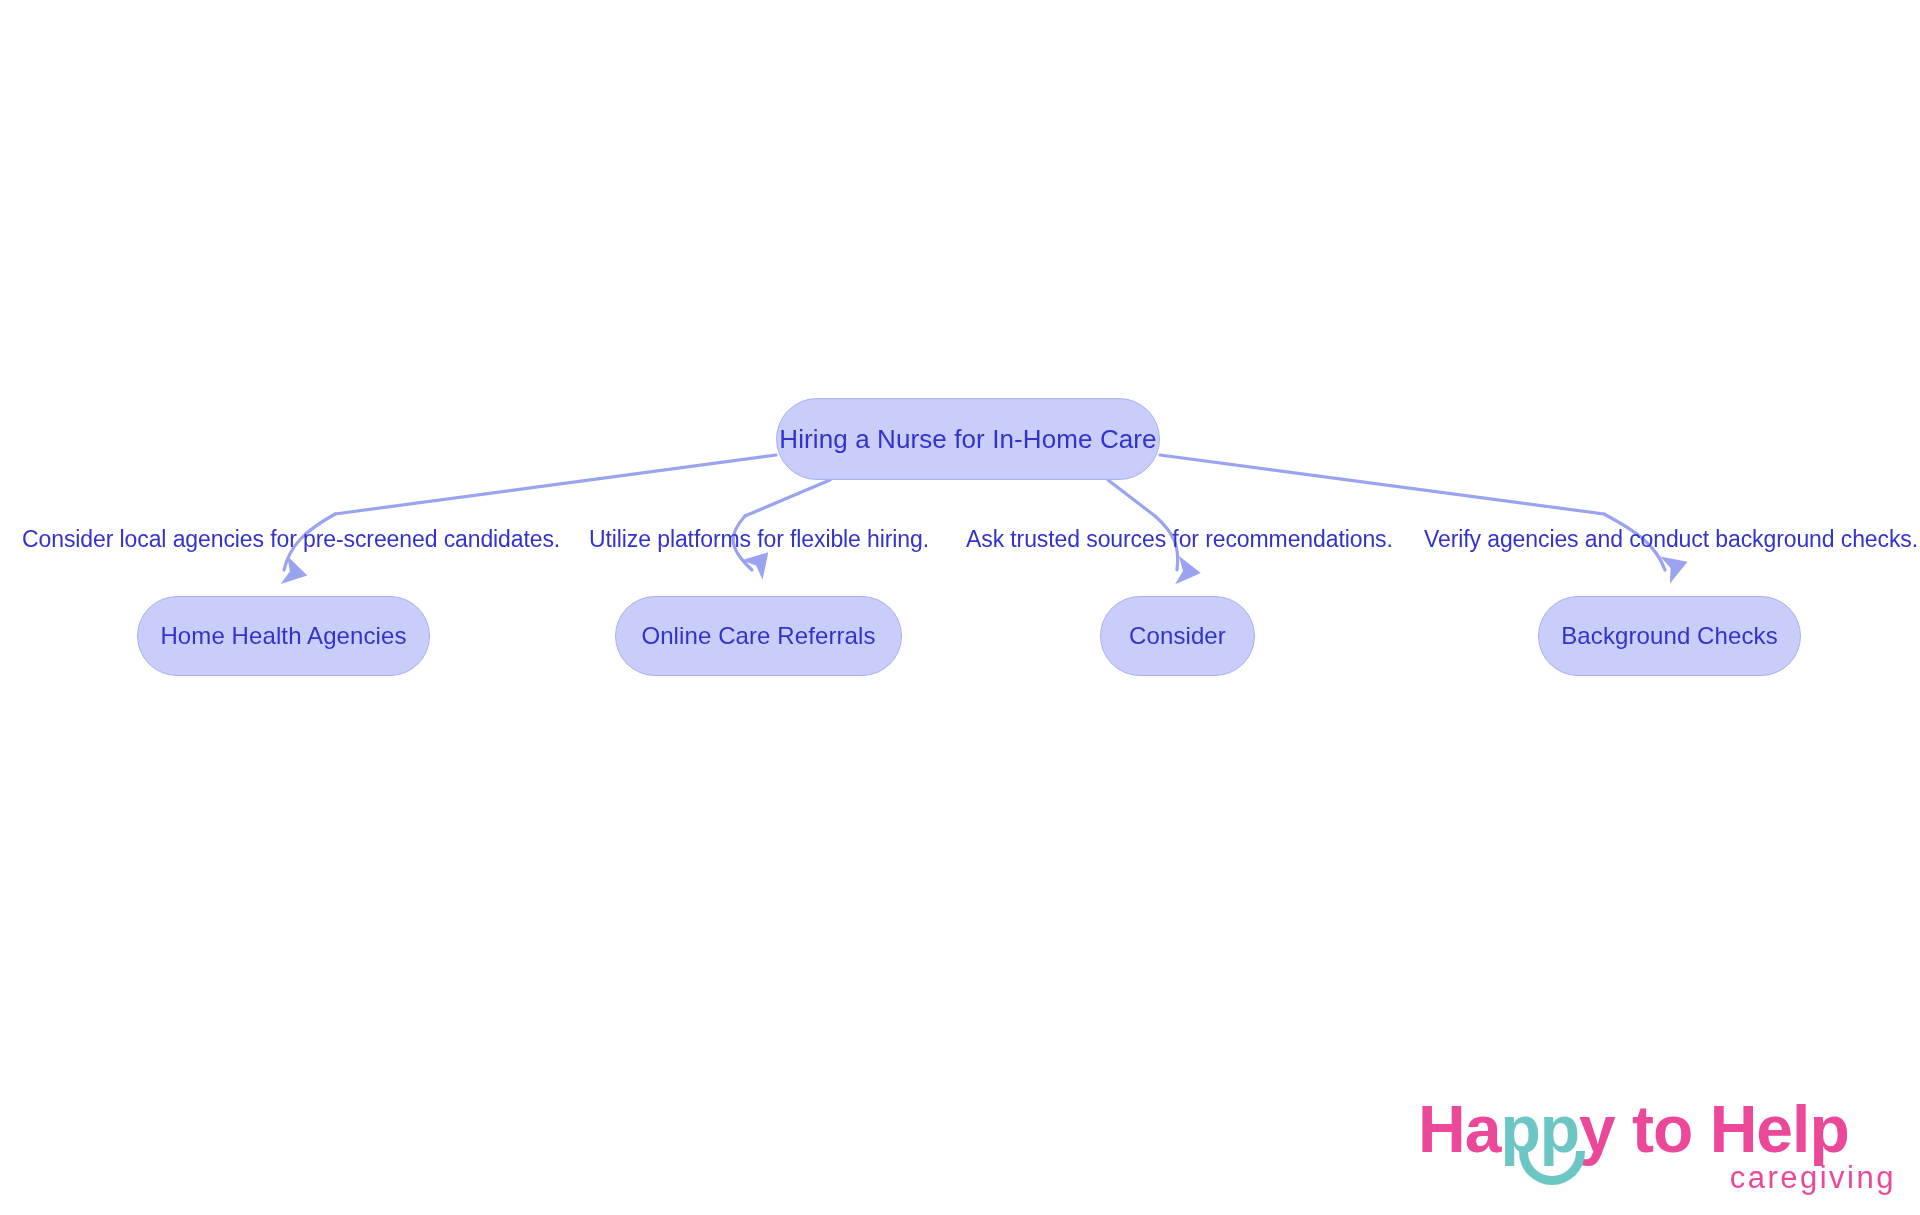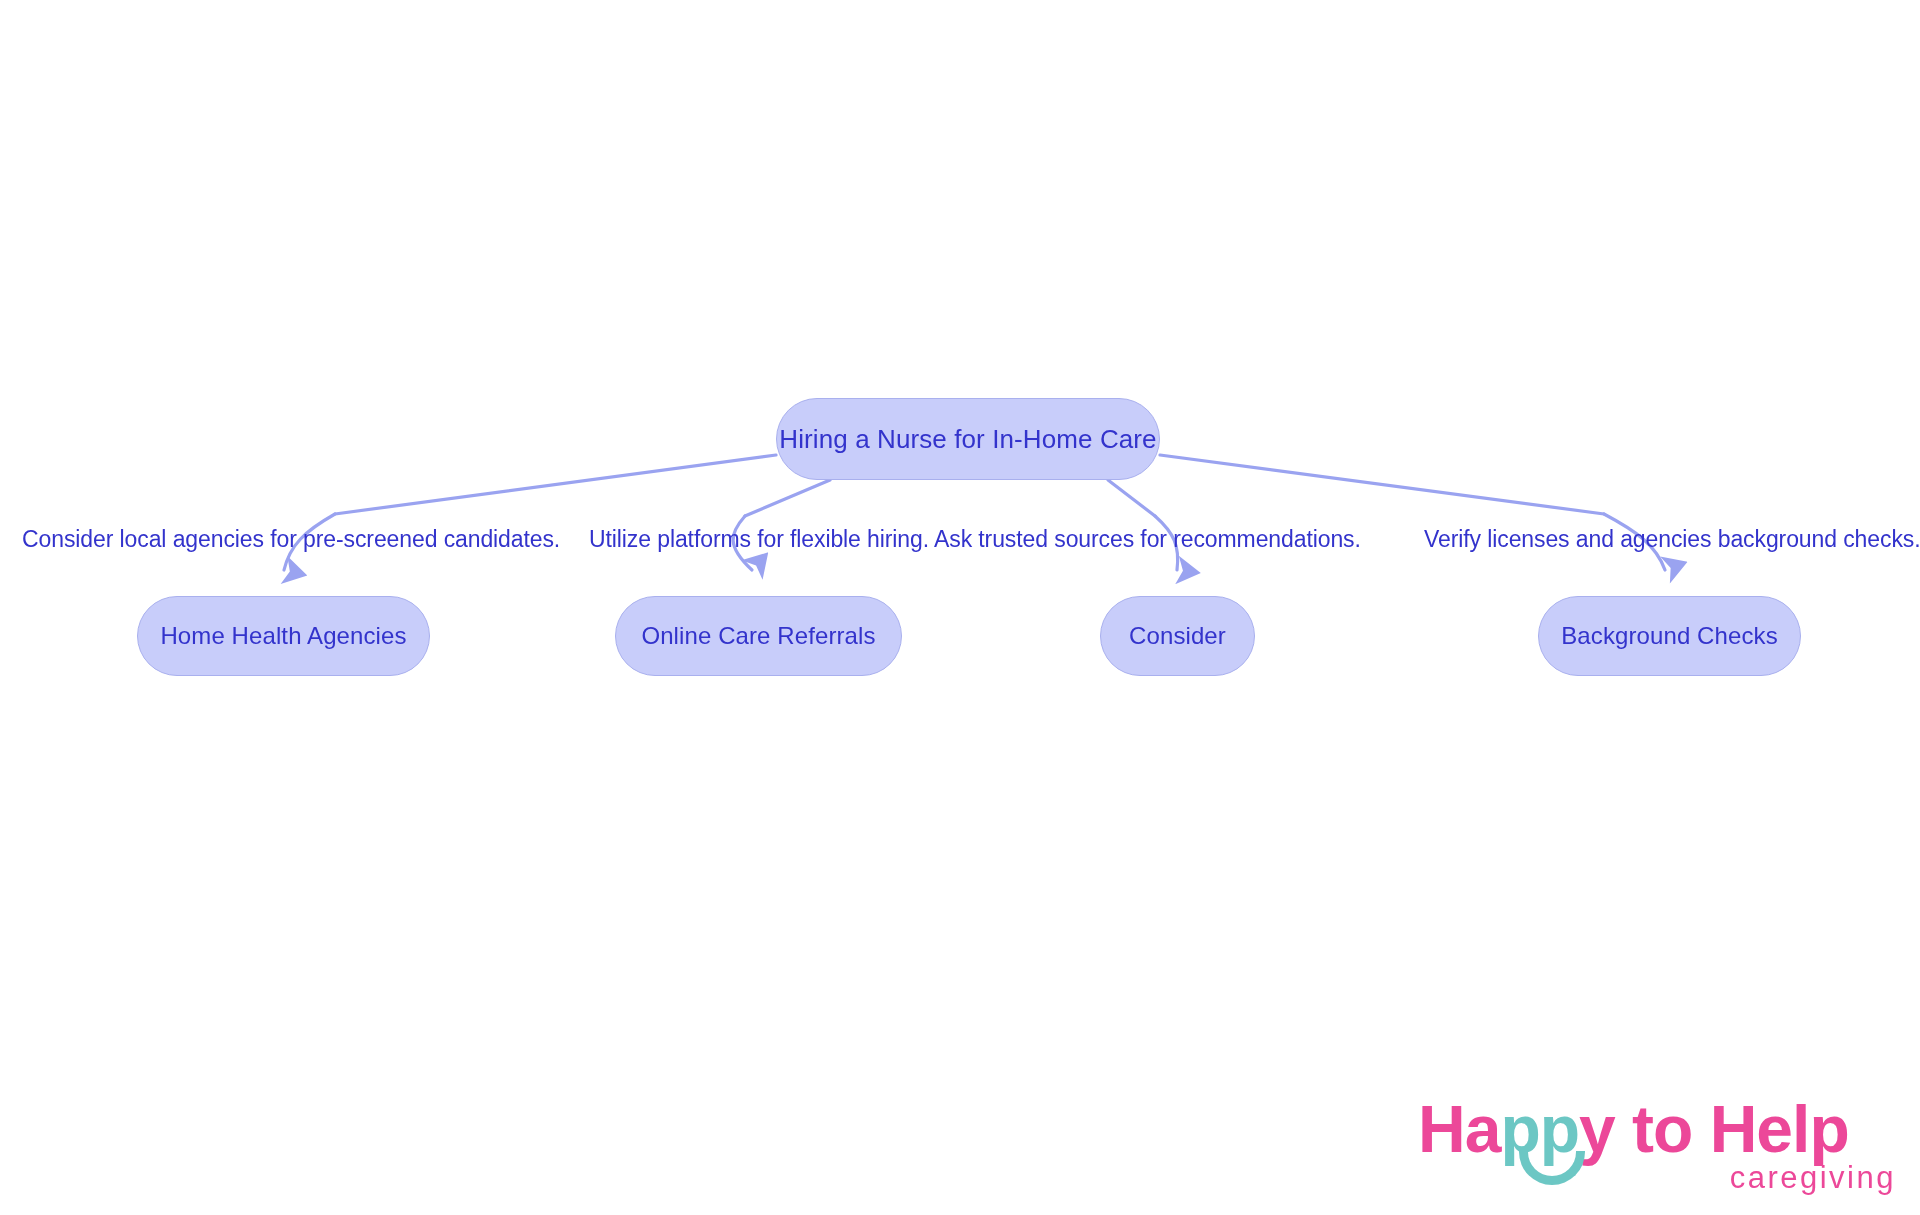--- a/index.html
+++ b/index.html
@@ -67,21 +67,21 @@
   .edge-label {
     position: absolute;
     color: #3333cc;
     font-size: 23px;
     white-space: nowrap;
     top: 526px;
     letter-spacing: -0.1px;
   }
   #edge-label-0 { left: 11px; margin-left: 11px;   }
   #edge-label-1 { left: 589px;  }
-  #edge-label-2 { left: 934px;  }
+  #edge-label-2 { left: 966px;  }
   #edge-label-3 { left: 1424px; }
 
   
   #brand-logo {
     position: absolute;
     left: 1418px;
     top: 1096px;
     width: 482px;
     height: 106px;
   }
@@ -163,21 +163,21 @@
     <span>Consider</span>
   </div>
 
   <div class="node node-leaf" id="node-background-checks">
     <span>Background Checks</span>
   </div>
 
   <div class="edge-label" id="edge-label-0">Consider local agencies for pre-screened candidates.</div>
   <div class="edge-label" id="edge-label-1">Utilize platforms for flexible hiring.</div>
   <div class="edge-label" id="edge-label-2">Ask trusted sources for recommendations.</div>
-  <div class="edge-label" id="edge-label-3">Verify licenses and agencies background checks.</div>
+  <div class="edge-label" id="edge-label-3">Verify agencies and conduct background checks.</div>
 
   <div id="brand-logo">
     <div class="logo-wordmark"><span class="logo-coral">Ha</span><span class="logo-teal">pp</span><span class="logo-coral">y to Help</span></div>
     <div class="logo-smile"></div>
     <div class="logo-sub">caregiving</div>
   </div>
 
 </div>
 
 </body></html>

